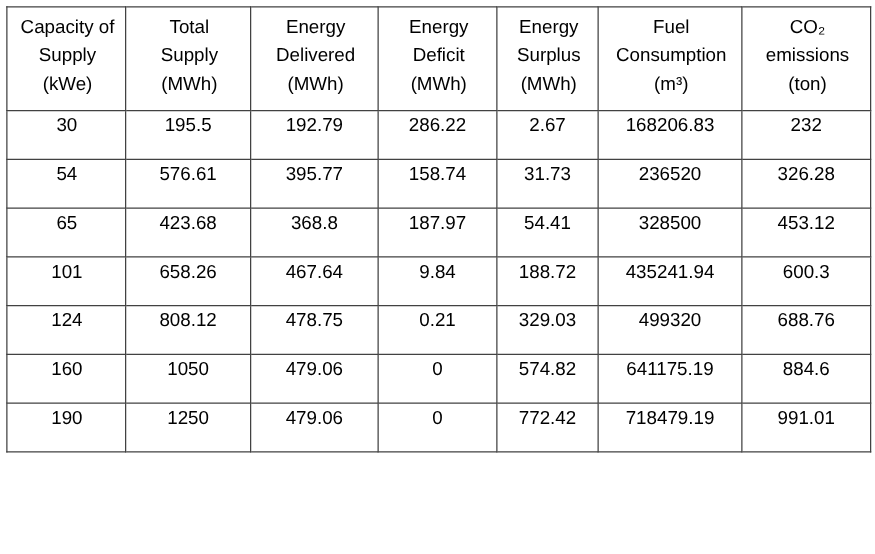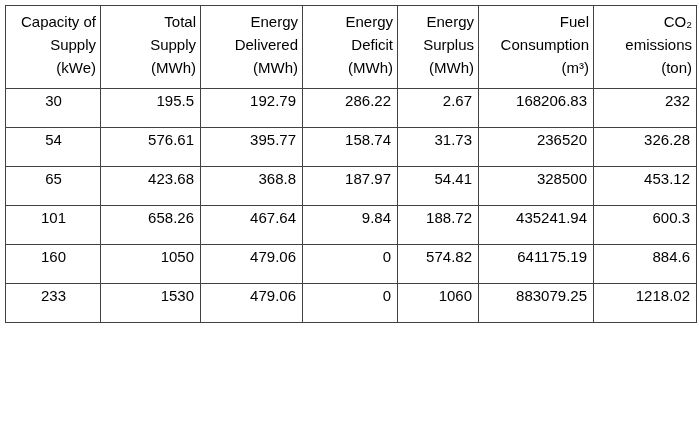--- a/index.html
+++ b/index.html
@@ -29,33 +29,33 @@
   table.data-table th,
   table.data-table td {
     border: 1px solid #424242;
     vertical-align: top;
     font-size: 15px;
     color: #000000;
     font-weight: normal;
     overflow: hidden;
   }
   table.data-table th {
-    text-align: right;
+    text-align: center;
     padding: 4px 4px 2px 6px;
     height: 76px;
     line-height: 23px;
     white-space: pre-line;
   }
   table.data-table td {
     padding: 3px 5px 2px 6px;
     height: 33px;
     line-height: 17px;
   }
   table.data-table td.num {
-    text-align: right;
+    text-align: center;
     padding-right: 6px;
   }
   table.data-table td.cap {
     text-align: center;
   }
 </style>
 </head>
 <body>
 
 <div class="page">
@@ -125,32 +125,41 @@
       <tr>
         <td class="cap">101</td>
         <td class="num">658.26</td>
         <td class="num">467.64</td>
         <td class="num">9.84</td>
         <td class="num">188.72</td>
         <td class="num">435241.94</td>
         <td class="num">600.3</td>
       </tr>
       <tr>
+        <td class="cap">124</td>
+        <td class="num">808.12</td>
+        <td class="num">478.75</td>
+        <td class="num">0.21</td>
+        <td class="num">329.03</td>
+        <td class="num">499320</td>
+        <td class="num">688.76</td>
+      </tr>
+      <tr>
         <td class="cap">160</td>
         <td class="num">1050</td>
         <td class="num">479.06</td>
         <td class="num">0</td>
         <td class="num">574.82</td>
         <td class="num">641175.19</td>
         <td class="num">884.6</td>
       </tr>
       <tr>
-        <td class="cap">233</td>
-        <td class="num">1530</td>
+        <td class="cap">190</td>
+        <td class="num">1250</td>
         <td class="num">479.06</td>
         <td class="num">0</td>
-        <td class="num">1060</td>
-        <td class="num">883079.25</td>
-        <td class="num">1218.02</td>
+        <td class="num">772.42</td>
+        <td class="num">718479.19</td>
+        <td class="num">991.01</td>
       </tr>
     </tbody>
   </table>
 </div>
 
 </body></html>

